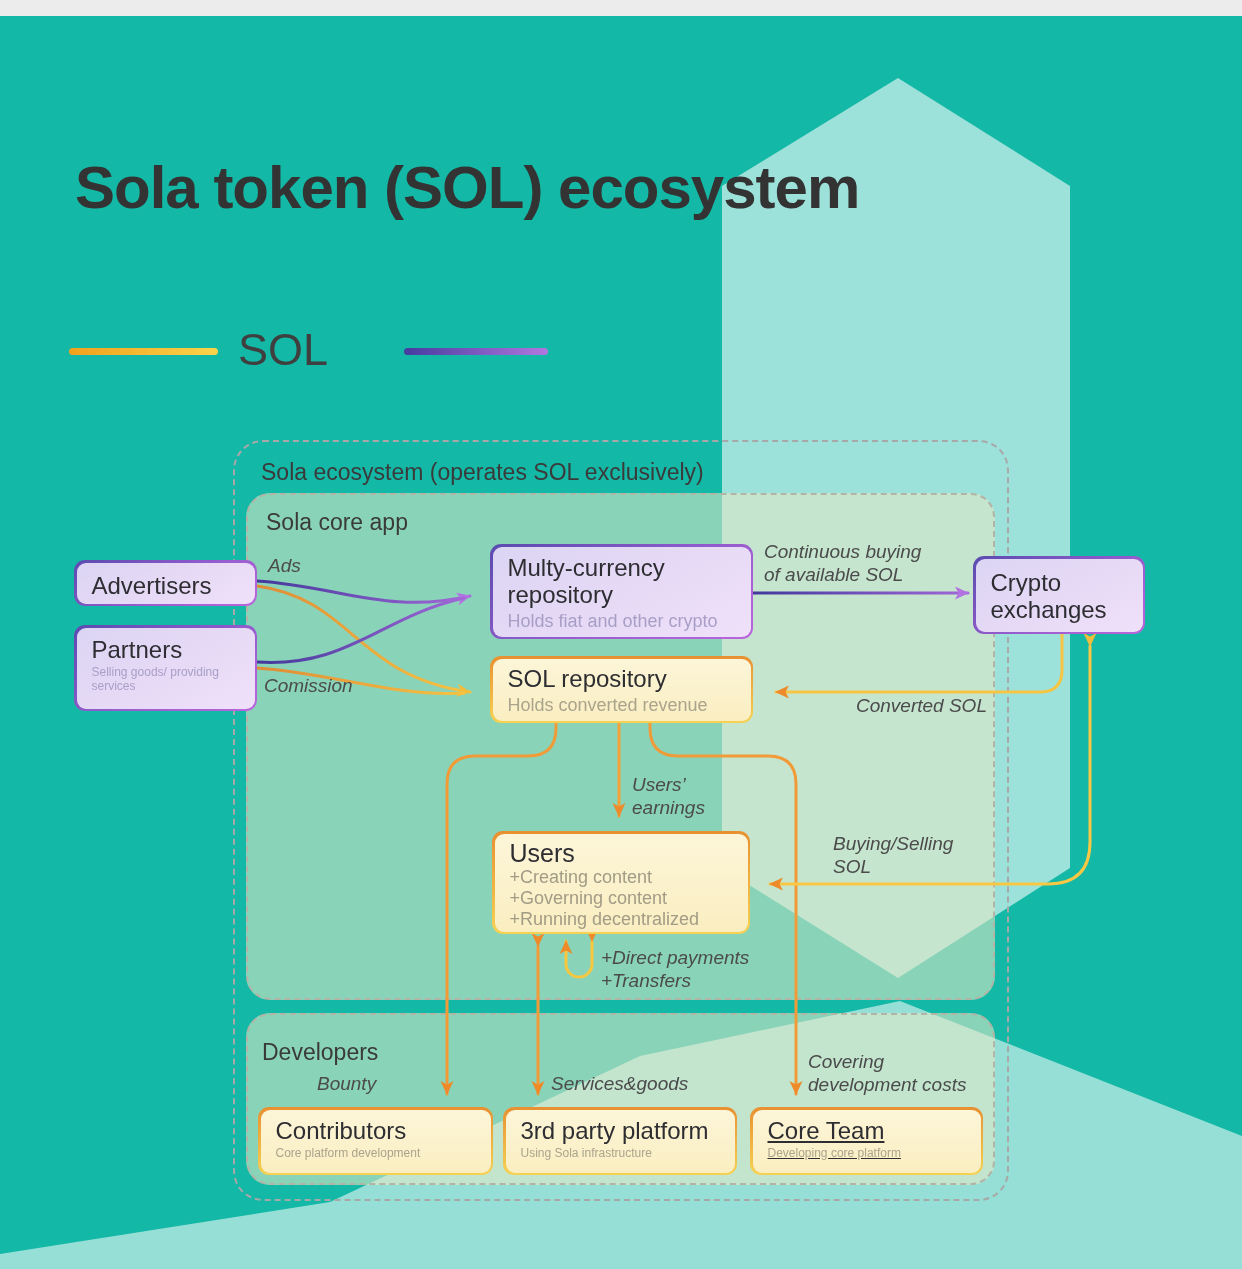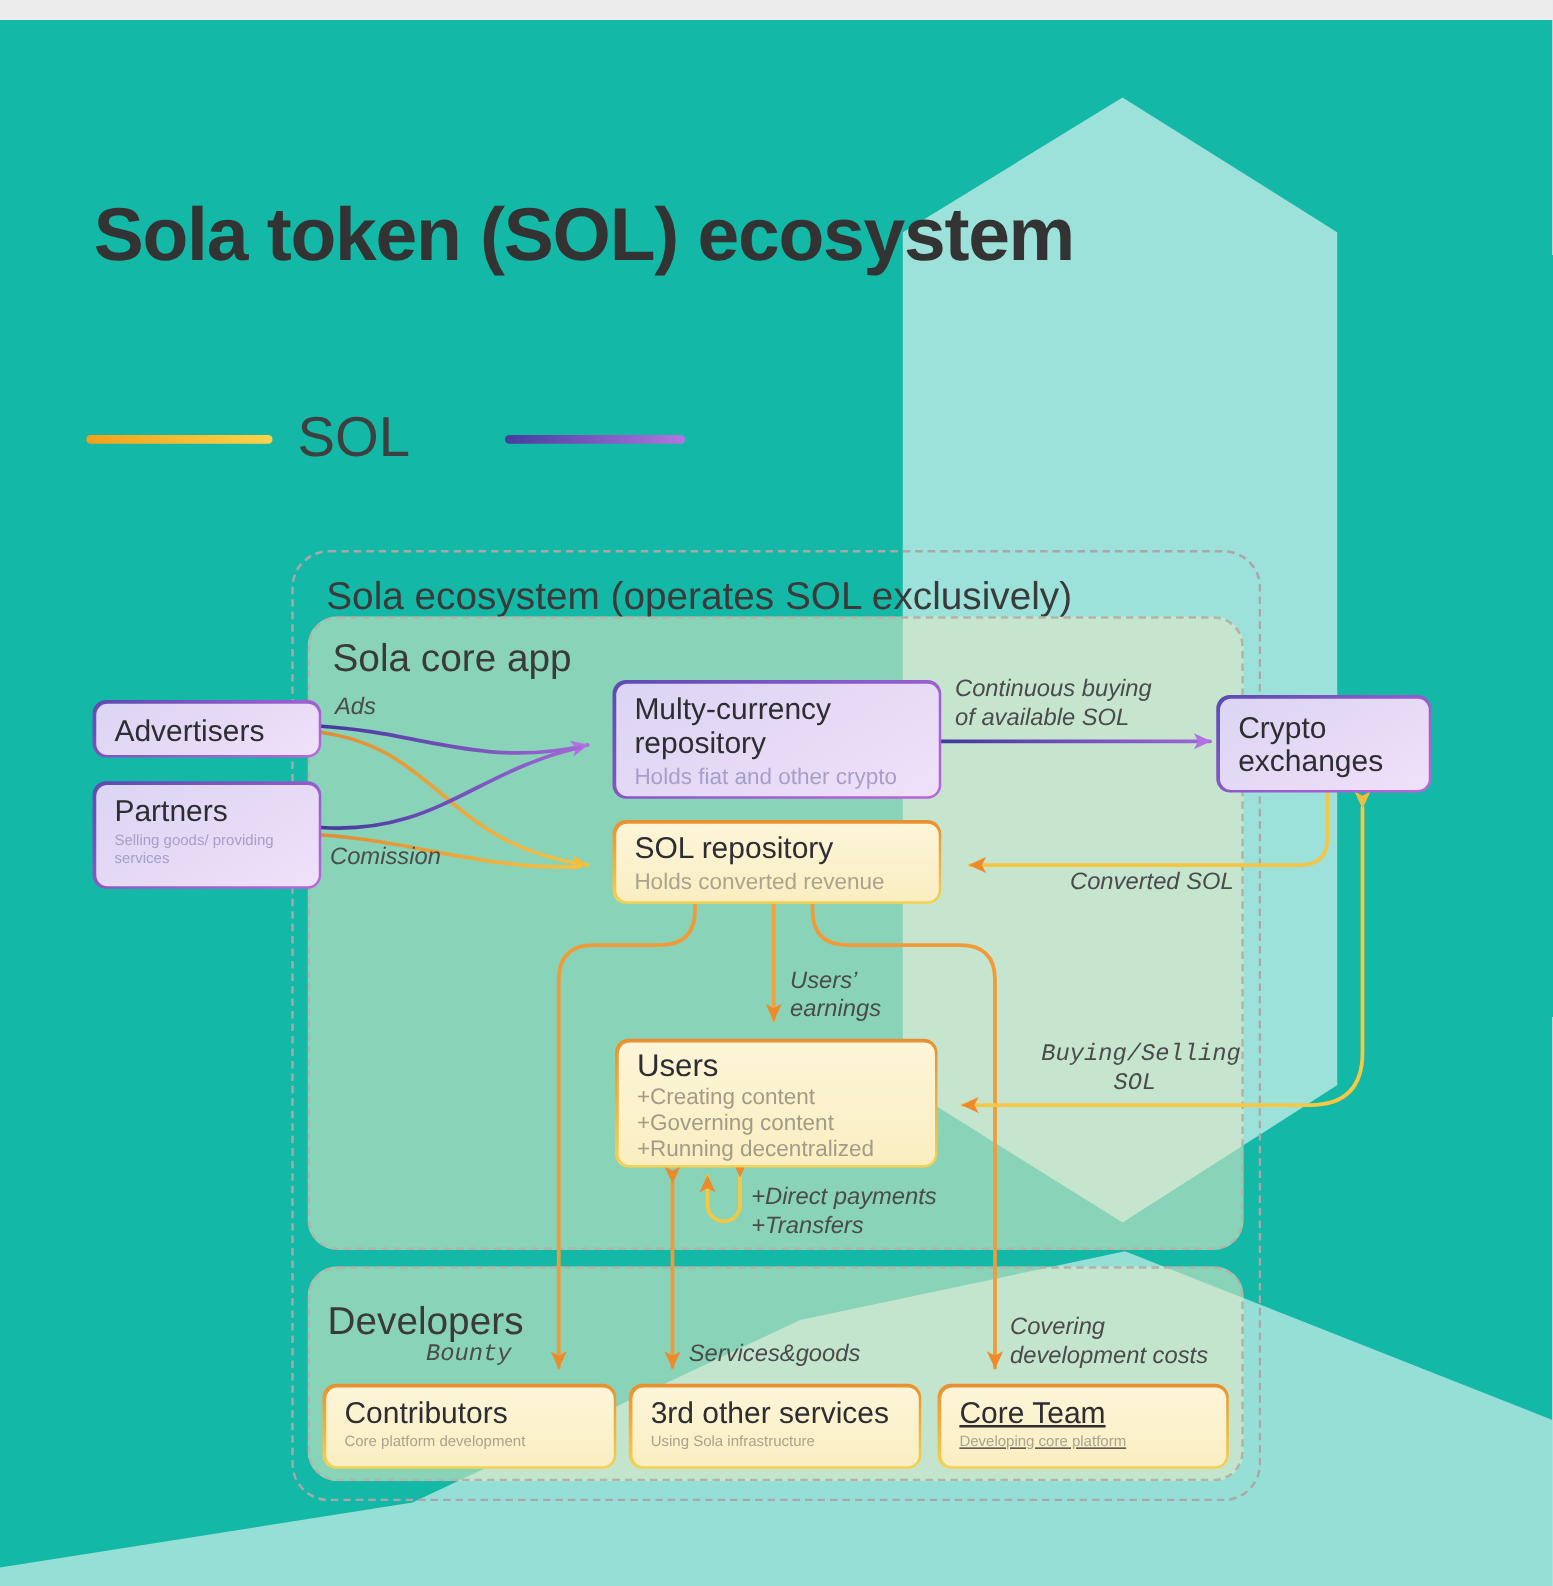--- a/index.html
+++ b/index.html
@@ -18,37 +18,37 @@
   .legend-line.other{left:404px;width:144px;background:linear-gradient(90deg,#453c9e,#b177e0);}
   .legend-label{position:absolute;top:309px;font-size:45px;color:#3f3f3f;line-height:1.1;}
   .legend-label.sol{left:238px;}
   .legend-label.other{left:571px;}
   .container{position:absolute;border:2px dashed #a8a8a8;border-radius:30px;}
   .outer-box{left:233px;top:424px;width:776px;height:761px;}
   .section{position:absolute;border:2px dashed #b3b3a6;border-radius:24px;
            background:rgba(233,234,199,0.55);}
   .core-box{left:246px;top:477px;width:749px;height:507px;}
   .dev-box{left:246px;top:997px;width:749px;height:172px;}
-  .section-label{position:absolute;font-size:31px;color:#3a3a3a;line-height:1.1;}
+  .section-label{position:absolute;font-size:23px;color:#3a3a3a;line-height:1.1;}
   svg.edges{position:absolute;left:0;top:0;width:1242px;height:1269px;}
   .node{position:absolute;border-radius:11px;padding:2.5px;}
   .node-inner{border-radius:9px;width:100%;height:100%;padding:8px 15px;overflow:hidden;}
   .node.purple{background:linear-gradient(150deg,#5a4bb0,#9a5ecf 60%,#bb66dc);}
   .node.purple .node-inner{background:linear-gradient(150deg,#dbd5f3,#e7daf6 55%,#f0e1fa);}
   .node.yellow{background:linear-gradient(180deg,#e89031,#f6d254);}
   .node.yellow .node-inner{background:linear-gradient(180deg,#fcf5d8,#faeec1);}
   .node-title{font-size:24px;color:#2d2d32;line-height:1.13;}
   .node-sub{font-size:12px;line-height:1.24;margin-top:2px;}
   .purple .node-sub{color:#a79fc6;}
   .yellow .node-sub{color:#aaa48c;}
   .users-item{font-size:18px;color:#a29c86;line-height:1.17;}
   .elabel{position:absolute;font-style:italic;font-size:19px;color:#4b4b4b;font-weight:500;
           line-height:1.22;white-space:nowrap;}
   .elabel span{display:block;}
-  .elabel.right{text-align:center;font-family:Liberation Mono, monospace;}
+  .elabel.right{text-align:left;}
 </style>
 </head>
 <body>
 
 <div class="stage">
 
   <div class="wm wm-hex"></div>
   <div class="wm wm-bottom"></div>
 
   <div class="title">Sola token (SOL) ecosystem</div>
@@ -150,21 +150,21 @@
 
   <div class="node yellow" style="left:258px;top:1091px;width:235px;height:68px;">
     <div class="node-inner" style="padding-top:7px;">
       <div class="node-title">Contributors</div>
       <div class="node-sub">Core platform development</div>
     </div>
   </div>
 
   <div class="node yellow" style="left:503px;top:1091px;width:234px;height:68px;">
     <div class="node-inner" style="padding-top:7px;">
-      <div class="node-title">3rd other services</div>
+      <div class="node-title">3rd party platform</div>
       <div class="node-sub">Using Sola infrastructure</div>
     </div>
   </div>
 
   <div class="node yellow" style="left:750px;top:1091px;width:233px;height:68px;">
     <div class="node-inner" style="padding-top:7px;text-decoration:underline;">
       <div class="node-title">Core Team</div>
       <div class="node-sub">Developing core platform</div>
     </div>
   </div>

